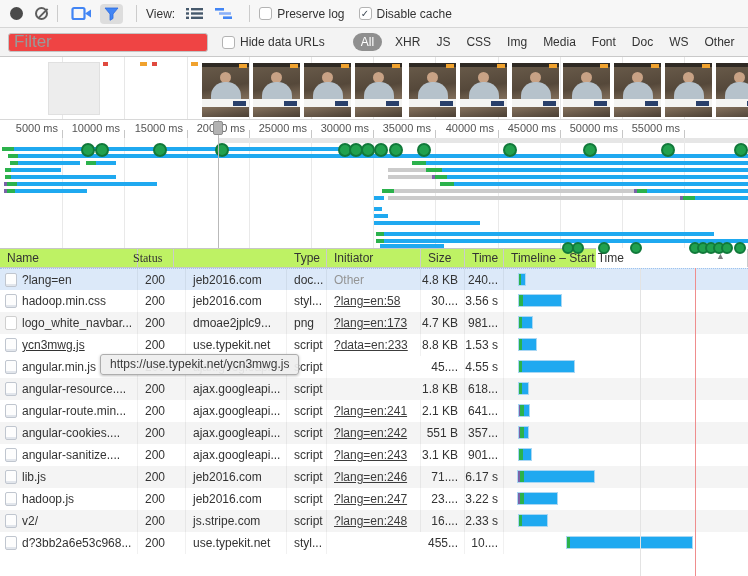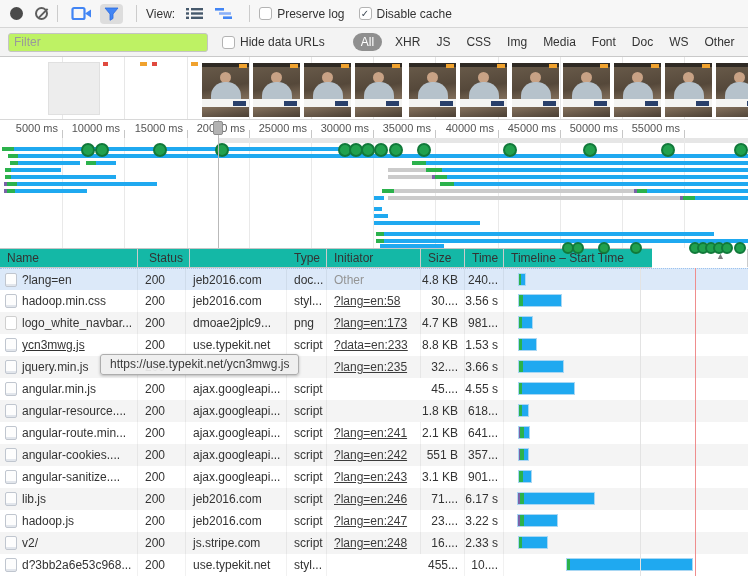--- a/index.html
+++ b/index.html
@@ -14,21 +14,21 @@
   .block-ic { position:relative; width:13px; height:13px; border:2px solid #5e5e5e; border-radius:50%; }
   .block-ic::after { content:""; position:absolute; left:4.5px; top:-2px; width:2px; height:13px; background:#5e5e5e; transform:rotate(45deg); }
   .ic-btn { display:flex; align-items:center; justify-content:center; padding:3px 4px; border-radius:4px; margin-right:4px; cursor:pointer; }
   .ic-btn.active { background:#ddd; }
   .view-label { margin-right:7px; color:#333; }
   .cb { width:13px; height:13px; border:1px solid #b3b3b3; border-radius:3px; background:#fff; display:inline-flex; align-items:center; justify-content:center; font-size:10px; line-height:10px; color:#3f4a55; margin-right:5px; flex:0 0 auto; }
   .cb-wrap { display:flex; align-items:center; margin-right:14px; cursor:pointer; }
 
   
   .toolbar2 { position:absolute; left:0; top:28px; width:748px; height:29px; background:#f3f3f3; border-bottom:1px solid #c9c9c9; display:flex; align-items:center; padding-left:8px; }
-  .filter-input { width:200px; height:19px; border:1px solid #c4c4c4; border-radius:3px; background:#bef264; font-size:12px; padding:0 5px; color:#333; outline:none; font-family:inherit; }
+  .filter-input { width:200px; height:19px; border:1px solid #c4c4c4; border-radius:3px; background:#ef4444; font-size:17px; padding:0 5px; color:#333; outline:none; font-family:inherit; }
   .filter-input::placeholder { color:#9a9a9a; }
   .hide-urls { margin-left:14px; }
   .tf-list { display:flex; align-items:center; margin-left:9px; }
   .tf { margin:0 8px; color:#333; cursor:pointer; white-space:nowrap; }
   .tf.pill { background:#8f8f8f; color:#fff; border-radius:9px; padding:2px 8px; margin:0 5px; }
 
   
   .filmstrip { position:absolute; left:0; top:57px; width:748px; height:63px; background:#fff; border-bottom:1px solid #d8d8d8; overflow:hidden; }
   .fs-sep { position:absolute; top:0; width:1px; height:63px; background:#e7e7e7; }
   .gray-frame { position:absolute; left:48px; top:5px; width:52px; height:53px; background:#ededed; border:1px solid #e0e0e0; }
@@ -54,21 +54,21 @@
   .scrub-handle { position:absolute; left:213px; top:121px; width:10px; height:14px; background:#b3b3b3; border:1px solid #8d8d8d; border-radius:2px; cursor:ew-resize; }
   .ov-bar { position:absolute; height:4px; display:flex; }
   .seg { display:block; height:100%; flex:0 0 auto; }
   .seg-b { background:#1fa9f0; }
   .seg-g { background:#2bb24c; }
   .seg-gr { background:#cbcbcb; }
   .seg-p { background:#7b62a8; }
   .ov-circle { position:absolute; top:143px; width:14px; height:14px; border-radius:50%; background:#21a14e; border:2px solid #11793a; }
 
   
-  .table-header { position:absolute; left:0; top:248px; width:652px; height:20px; background:#14b8a6; border-top:1px solid #c6c6c6; border-bottom:1px solid #c6c6c6; }
+  .table-header { position:absolute; left:0; top:248px; width:596px; height:20px; background:#bef264; border-top:1px solid #c6c6c6; border-bottom:1px solid #c6c6c6; }
   .th { position:absolute; top:0; height:18px; line-height:18px; padding-left:7px; border-right:1px solid #cbcbcb; overflow:hidden; white-space:nowrap; color:#333; cursor:pointer; }
   .th:last-child { border-right:none; }
   .sort-arrow { position:absolute; left:716px; top:3px; font-size:9px; color:#7c7c7c; }
   .hdot { position:absolute; top:-7px; width:12px; height:12px; border-radius:50%; background:#21a14e; border:2px solid #11793a; }
 
   .rows { position:absolute; left:0; top:268px; width:748px; }
   .row { position:relative; height:22px; background:#fff; cursor:pointer; }
   .row.striped { background:#f4f4f4; }
   .row.selected { background:#dce9f9; border-top:1px dotted #9cc3ef; height:22px; }
   .c { position:absolute; top:0; height:22px; line-height:22px; overflow:hidden; white-space:nowrap; border-right:1px solid rgba(0,0,0,0.055); }
@@ -421,21 +421,21 @@
       <span class="ov-circle" style="top: 5px; left: 503px;"></span>
       <span class="ov-circle" style="top: 5px; left: 583px;"></span>
       <span class="ov-circle" style="top: 5px; left: 661px;"></span>
       <span class="ov-circle" style="top: 5px; left: 734px;"></span>
   </div>
   <div class="scrub-line"></div>
   <div class="scrub-handle"></div>
 
   <div class="table-header">
     <span class="th" style="left: 0px; width: 138px;">Name</span>
-      <span class="th" style="left: 142px; width: 48px;">Status</span>
+      <span class="th" style="left: 126px; width: 48px; font-family: Liberation Serif, serif;">Status</span>
       <span class="th" style="left: 287px; width: 40px;">Type</span>
       <span class="th" style="left: 327px; width: 94px;">Initiator</span>
       <span class="th" style="left: 421px; width: 44px;">Size</span>
       <span class="th" style="left: 465px; width: 39px;">Time</span>
       <span class="th" style="left: 504px; width: 244px;">Timeline – Start Time</span>
     <span class="hdot" style="left: 562px;"></span>
       <span class="hdot" style="left: 572px;"></span>
       <span class="hdot" style="left: 598px;"></span>
       <span class="hdot" style="left: 630px;"></span>
       <span class="hdot" style="left: 689px;"></span>
@@ -497,34 +497,20 @@
         <span class="c c-domain">use.typekit.net</span>
         <span class="c c-type">script</span>
         <span class="c c-init"><span class="txt ilink">?data=en:233</span></span>
         <span class="c c-size">8.8 KB</span>
         <span class="c c-time">1.53 s</span>
         <div class="row-bar" style="left: 518px;">
           <span class="seg seg-g" style="width: 3px;"></span>
           <span class="seg seg-b" style="width: 14px;"></span>
         </div>
       </div>
-      <div class="row striped">
-        <span class="file-icon icon-doc"></span>
-        <span class="c c-name"><span class="txt">jquery.min.js</span></span>
-        <span class="c c-status">200</span>
-        <span class="c c-domain"></span>
-        <span class="c c-type"></span>
-        <span class="c c-init"><span class="txt ilink">?lang=en:235</span></span>
-        <span class="c c-size">32....</span>
-        <span class="c c-time">3.66 s</span>
-        <div class="row-bar" style="left: 518px;">
-          <span class="seg seg-g" style="width: 4px;"></span>
-          <span class="seg seg-b" style="width: 40px;"></span>
-        </div>
-      </div>
       <div class="row">
         <span class="file-icon icon-doc"></span>
         <span class="c c-name"><span class="txt">angular.min.js</span></span>
         <span class="c c-status">200</span>
         <span class="c c-domain">ajax.googleapi...</span>
         <span class="c c-type">script</span>
         <span class="c c-size">45....</span>
         <span class="c c-time">4.55 s</span>
         <div class="row-bar" style="left: 518px;">
           <span class="seg seg-g" style="width: 3px;"></span>

